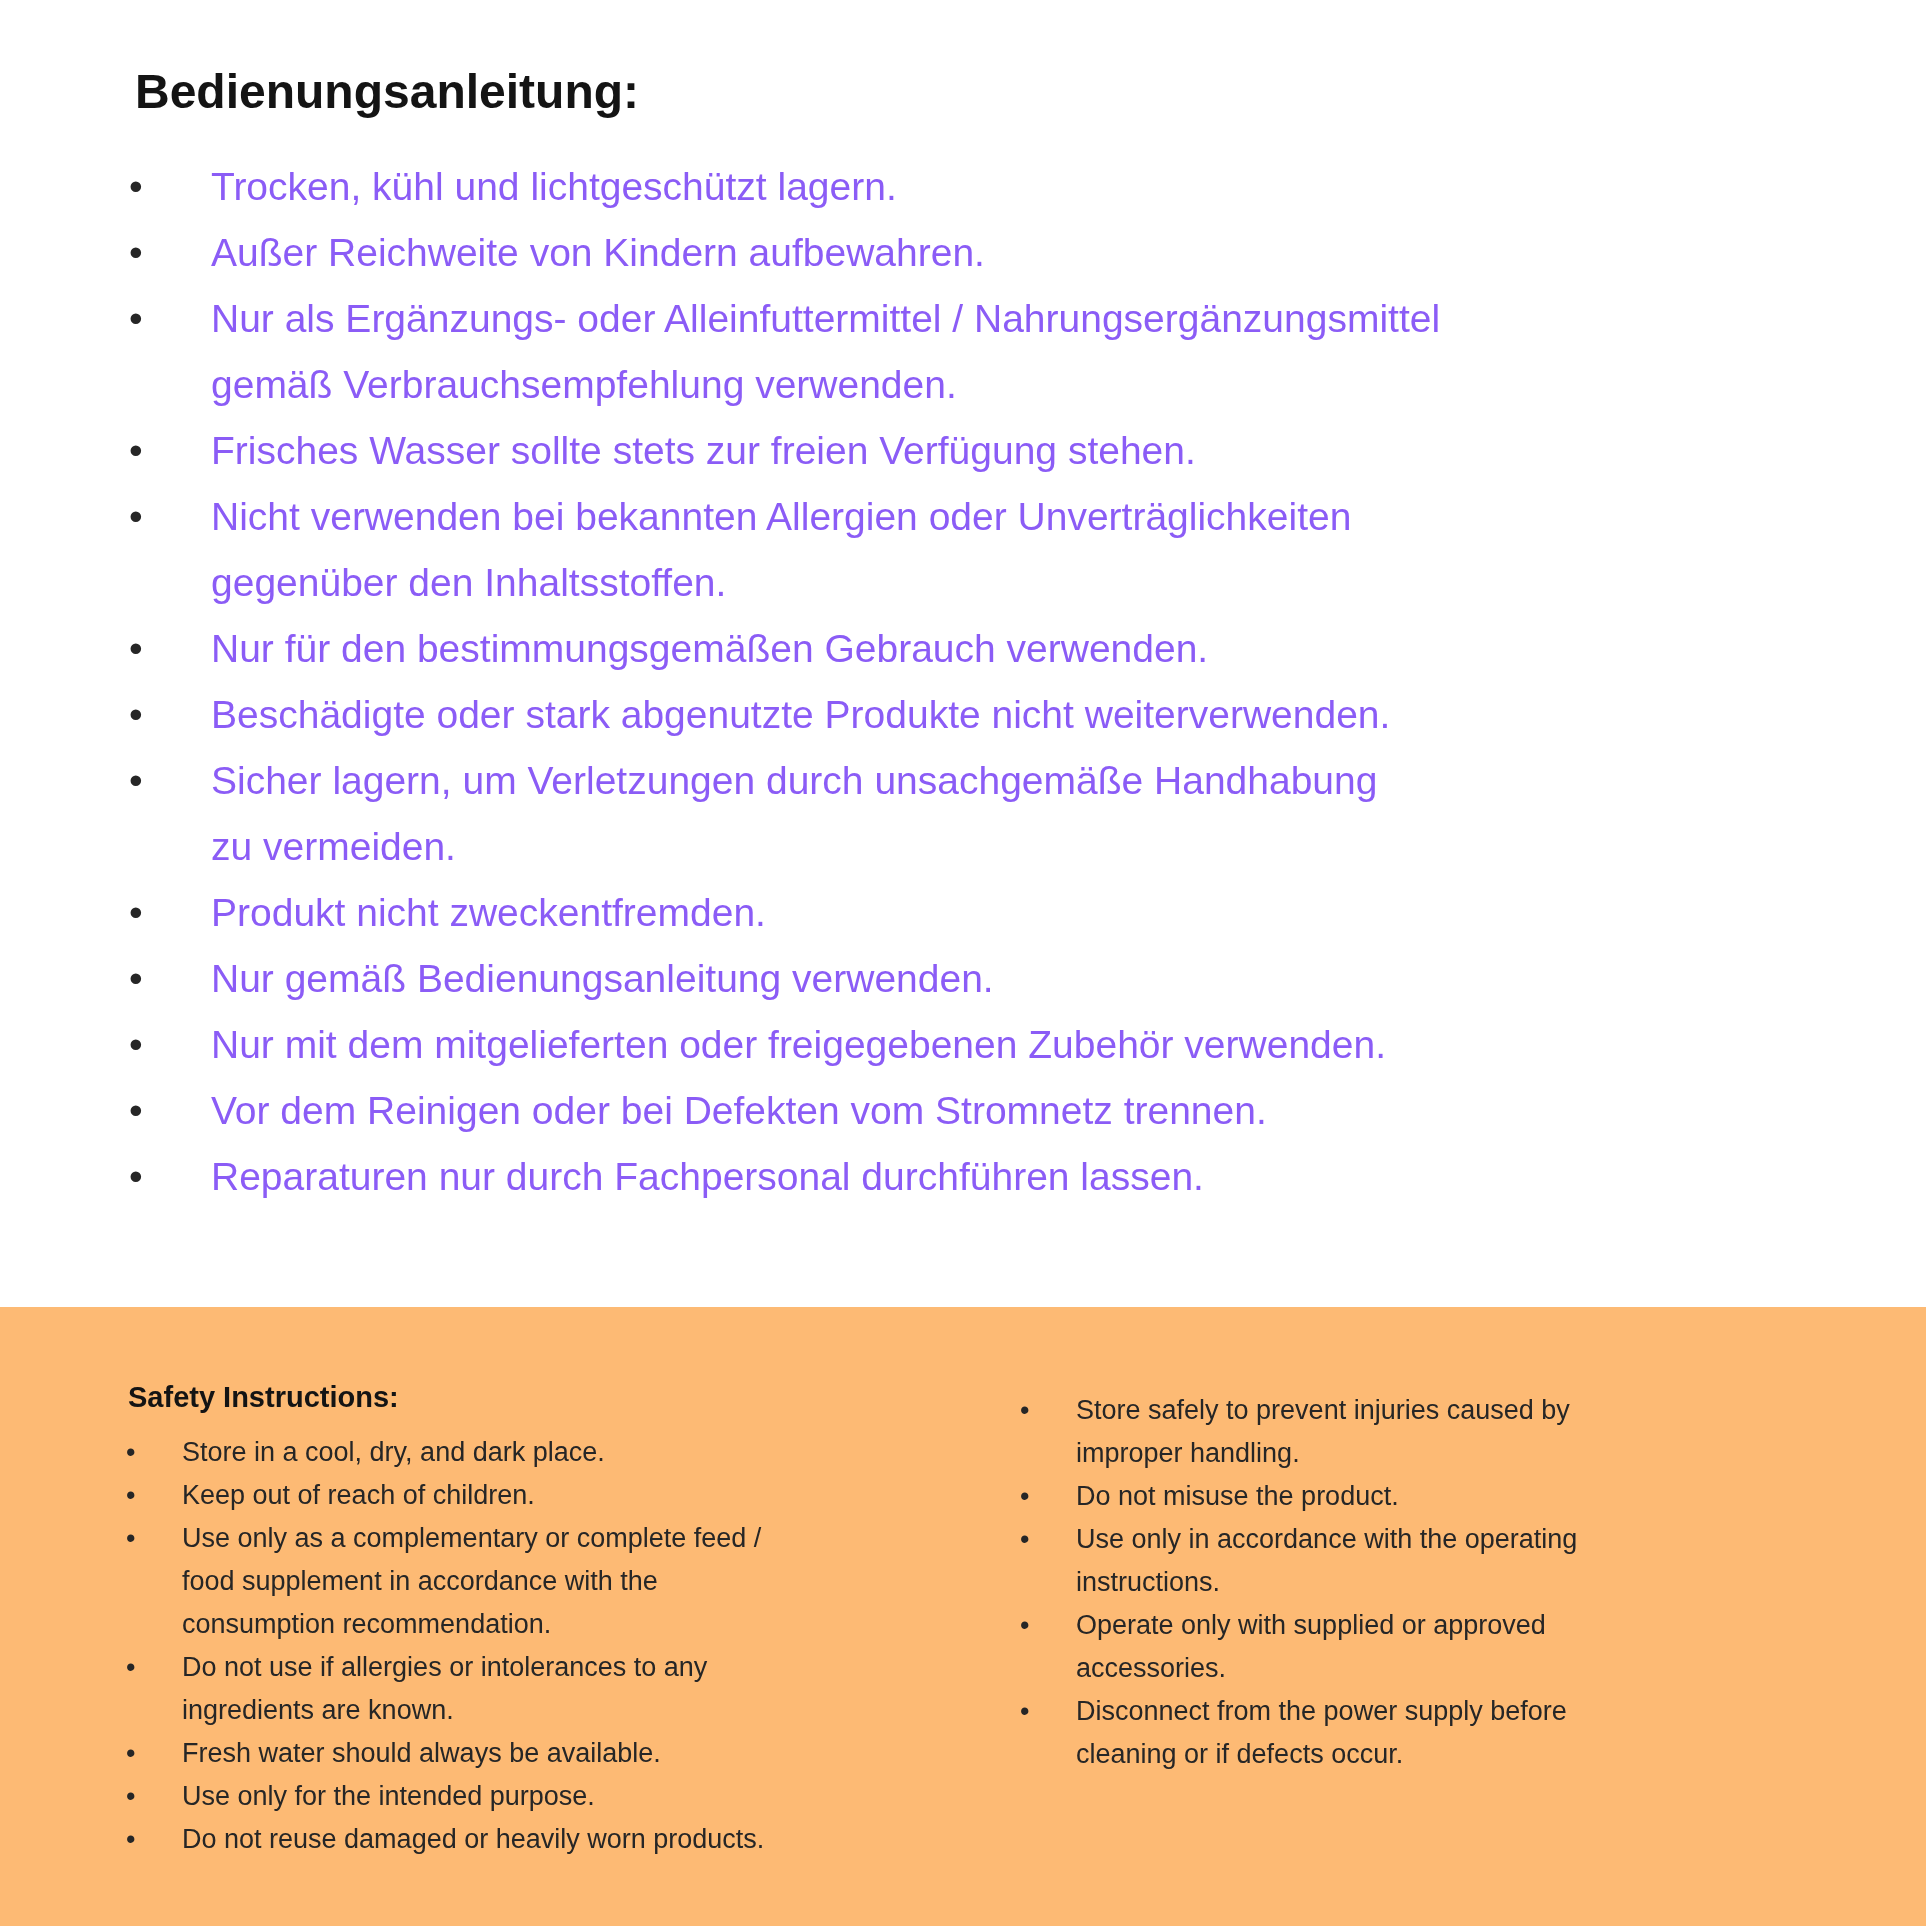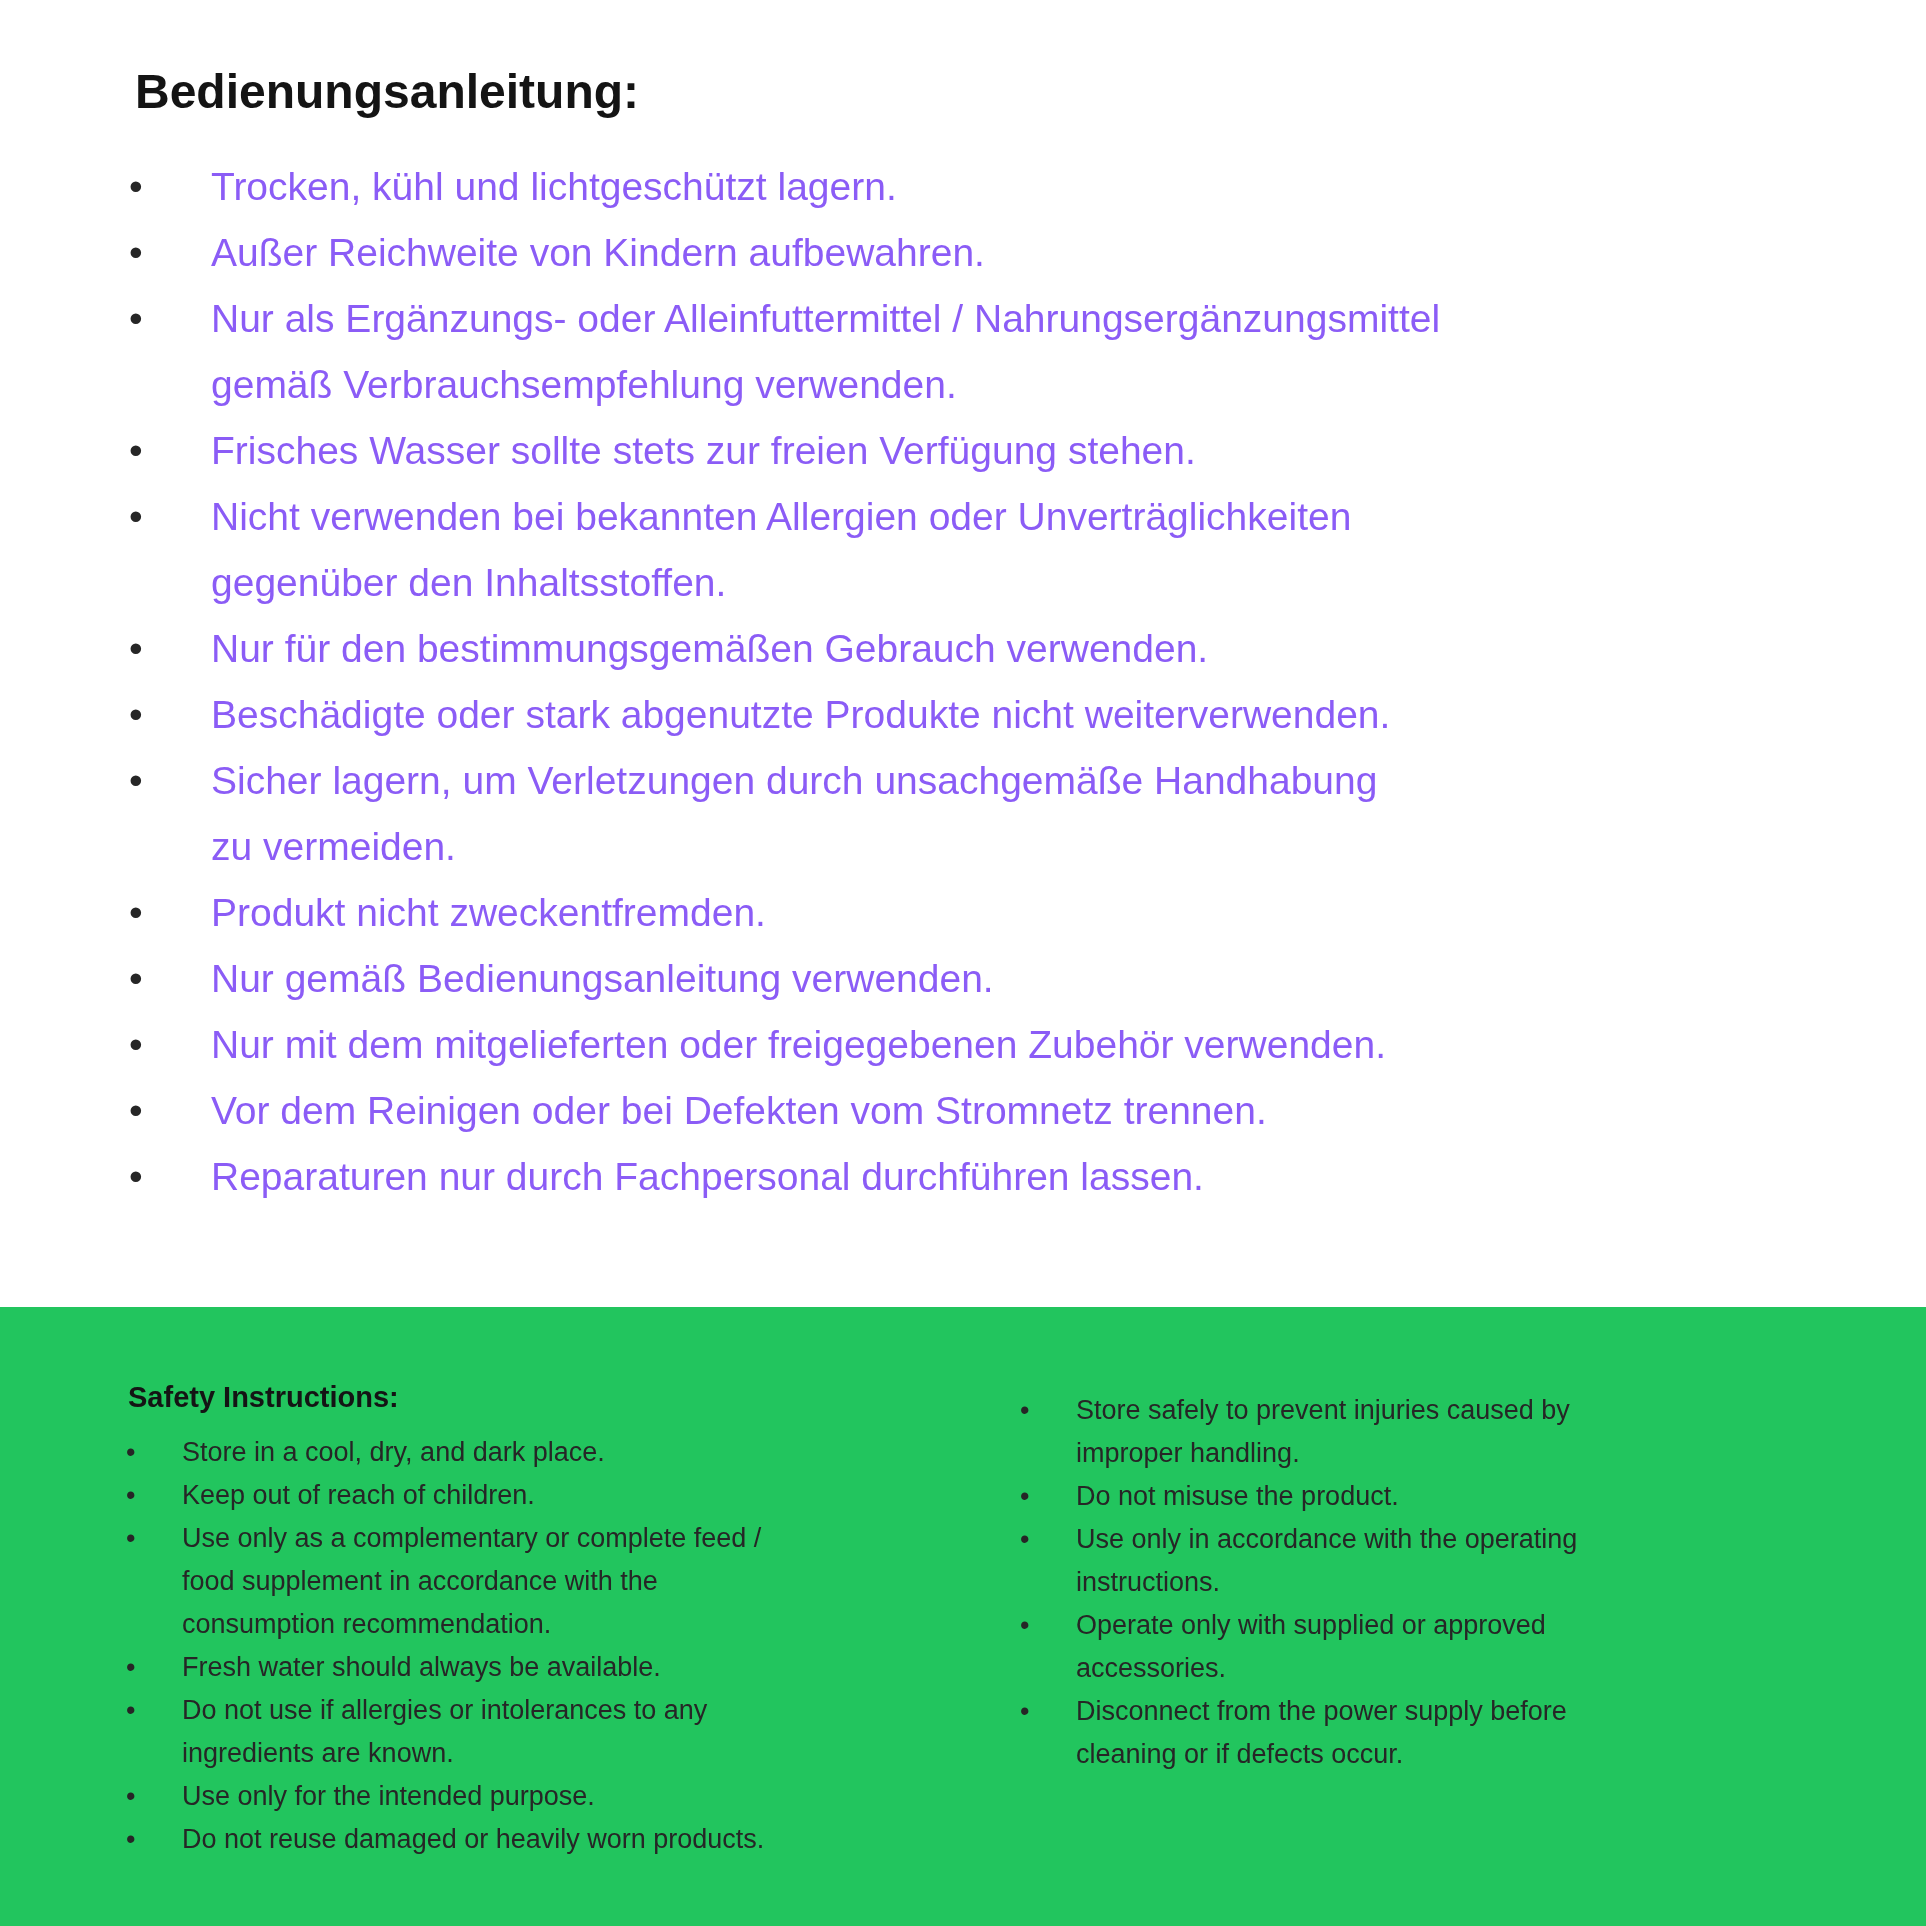--- a/index.html
+++ b/index.html
@@ -51,21 +51,21 @@
     color: #262626;
   }
 
   
   .english-band {
     position: absolute;
     left: 0;
     right: 0;
     top: 1307px;
     bottom: 0;
-    background: #22c55e;
+    background: #fdba74;
     box-sizing: border-box;
     padding: 74px 90px 0 128px;
   }
   .english-columns {
     display: flex;
     align-items: flex-start;
     gap: 58px;
   }
   .english-col-left {
     flex: 0 0 854px;
@@ -135,23 +135,23 @@
     <div class="english-columns">
 
       <div class="english-col-left">
         <h2 class="english-title">Safety Instructions:</h2>
         <ul class="english-list">
           <li>Store in a cool, dry, and dark place.</li>
           <li>Keep out of reach of children.</li>
           <li>Use only as a complementary or complete feed /
 food supplement in accordance with the
 consumption recommendation.</li>
-          <li>Fresh water should always be available.</li>
           <li>Do not use if allergies or intolerances to any
 ingredients are known.</li>
+          <li>Fresh water should always be available.</li>
           <li>Use only for the intended purpose.</li>
           <li>Do not reuse damaged or heavily worn products.</li>
         </ul>
       </div>
 
       <div class="english-col-right">
         <ul class="english-list">
           <li>Store safely to prevent injuries caused by
 improper handling.</li>
           <li>Do not misuse the product.</li>

